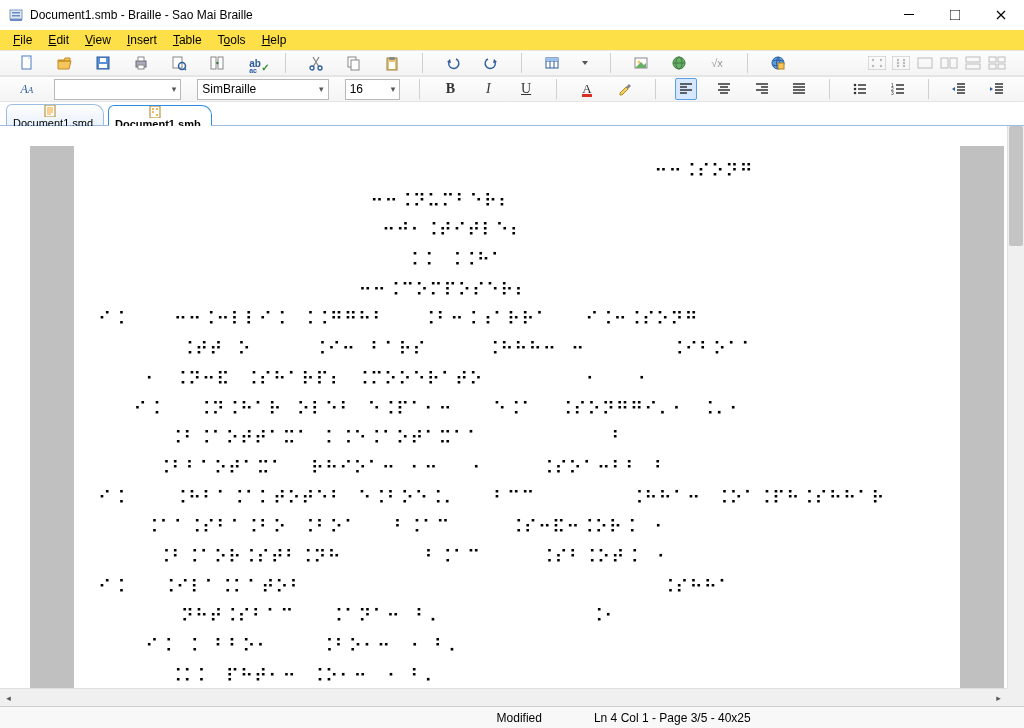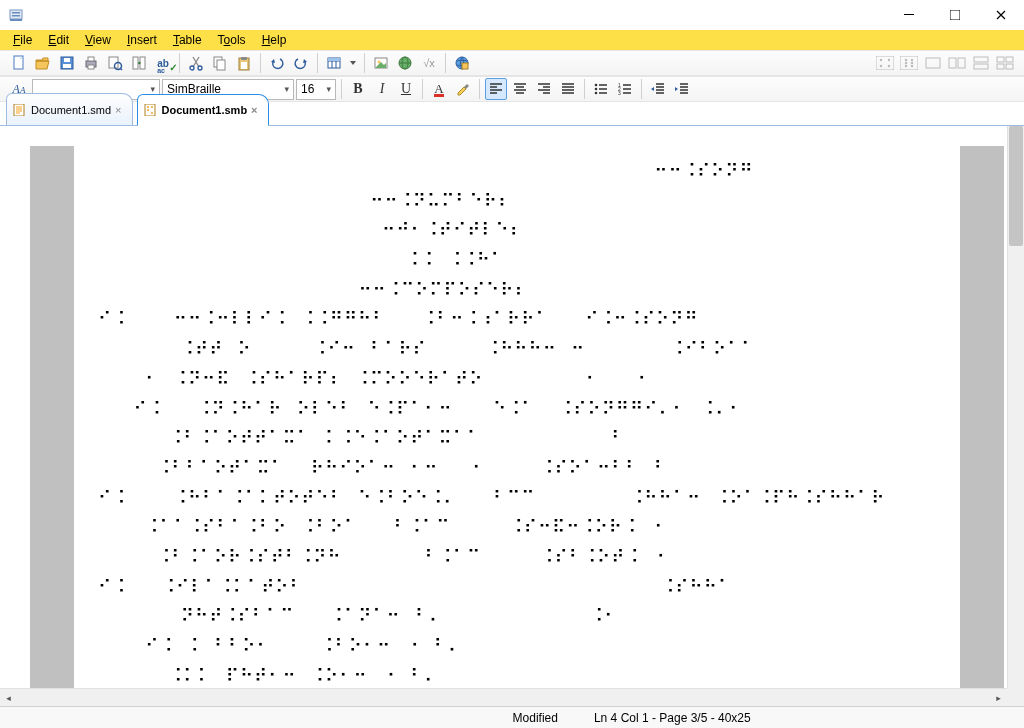--- a/index.html
+++ b/index.html
@@ -33,25 +33,25 @@
   background: #fde047;
   font-size: 12px;
 }
 .menubar .menu-item { padding: 2px 8px; cursor:pointer; }
 .menubar .menu-item u { text-decoration: underline; }
 
 .toolbar-row {
   height: 26px;
   display: flex;
   align-items: center;
-  padding: 1px 8px;
+  padding: 1px 16px;
   border-top: 1px solid #e5e5e5;
   border-bottom: 1px solid #e5e5e5;
   background: linear-gradient(#fdfdfd, #f4f4f4);
-  gap: 2px;
+  gap: 16px;
 }
 .tb-btn {
   width: 22px; height: 22px;
   display:flex; align-items:center; justify-content:center;
   cursor:pointer;
   font-size: 14px;
   border: 1px solid transparent;
   border-radius: 2px;
   color:#333;
 }
@@ -74,31 +74,32 @@
 .tabbar {
   height: 24px;
   background:#fff;
   border-bottom: 1px solid #9ebce0;
   display:flex;
   align-items:flex-end;
   padding: 0 6px;
 }
 .tab {
   display:flex; align-items:center;
-  height:32px;
+  height:21px;
   padding: 0 10px 0 6px;
   font-size:11px;
   border:1px solid #9ebce0;
   border-bottom:none;
   border-top-left-radius:6px;
   border-top-right-radius:10px;
   margin-right:4px;
   background: linear-gradient(#fefefe,#eaf2fc);
   position:relative;
   cursor:pointer;
+  flex-direction:column;
 }
 .tab.active { background:#fff; border-color:#2b8ee6; border-bottom:1px solid #fff; margin-bottom:-1px; color:#000;font-weight:bold;}
 .tab .tab-icon { width:14px; height:12px; margin-right:4px; }
 .tab .close { margin-left:4px; font-size:11px; color:#888;}
 
 .doc-area {
   flex:1;
   background:#fff;
   padding: 20px 0 0 0;
   overflow:hidden;
@@ -130,38 +131,39 @@
 .hscroll .hbtn.left{left:0;} .hscroll .hbtn.right{right:0;}
 .corner { position:absolute; right:0; bottom:0; width:17px; height:18px; background:#f0f0f0;}
 
 .statusbar {
   height:22px;
   border-top:1px solid #d0d0d0;
   background:#f8f8f8;
   display:flex; align-items:center;
   padding: 0 8px;
   font-size:12px;
-  gap:16px;
+  gap:32px;
   justify-content:center;
 }
 .statusbar .cell { padding: 0 10px;}
 svg { display:block; }
 </style>
 </head>
 <body>
 
 <div class="titlebar">
   <span class="app-icon">
     <svg width="16" height="16" viewBox="0 0 16 16">
         <rect x="2" y="3" width="12" height="9" fill="#dfe8f5" stroke="#7a99c2"></rect>
         <rect x="4" y="5" width="8" height="1.5" fill="#6a8bbd"></rect>
         <rect x="4" y="8" width="8" height="1.5" fill="#6a8bbd"></rect>
         <rect x="2" y="12" width="12" height="2" fill="#6a8bbd"></rect>
       </svg>
   </span>
+  <span class="title">Document1.smb - Braille - Sao Mai Braille</span>
   <span class="spacer"></span>
   <div class="win-ctrl">
       <svg width="10" height="10">
         <rect y="4" width="10" height="1" fill="#000"></rect>
       </svg>
     </div>
   <div class="win-ctrl">
       <svg width="10" height="10">
         <rect x="0" y="0" width="10" height="10" fill="none" stroke="#000" stroke-width="1"></rect>
       </svg>
@@ -355,21 +357,21 @@
       <span style="font-family:serif;font-size:12px;color:#2d5b9c;font-style:italic;">A<span style="font-size:9px;">A</span></span>
     </div>
   <div class="combo" style="width:128px">
     <span></span>
     <span class="chev">▾</span>
   </div>
   <div class="combo" style="width:132px">
     <span>SimBraille</span>
     <span class="chev">▾</span>
   </div>
-  <div class="combo" style="width:40px">
+  <div class="combo" style="width:56px">
     <span>16</span>
     <span class="chev">▾</span>
   </div>
   <div class="tb-sep"></div>
   <div class="tb-btn">
       <b style="font-family:serif;font-size:14px;">B</b>
     </div>
   <div class="tb-btn">
       <i style="font-family:serif;font-size:14px;">I</i>
     </div>

